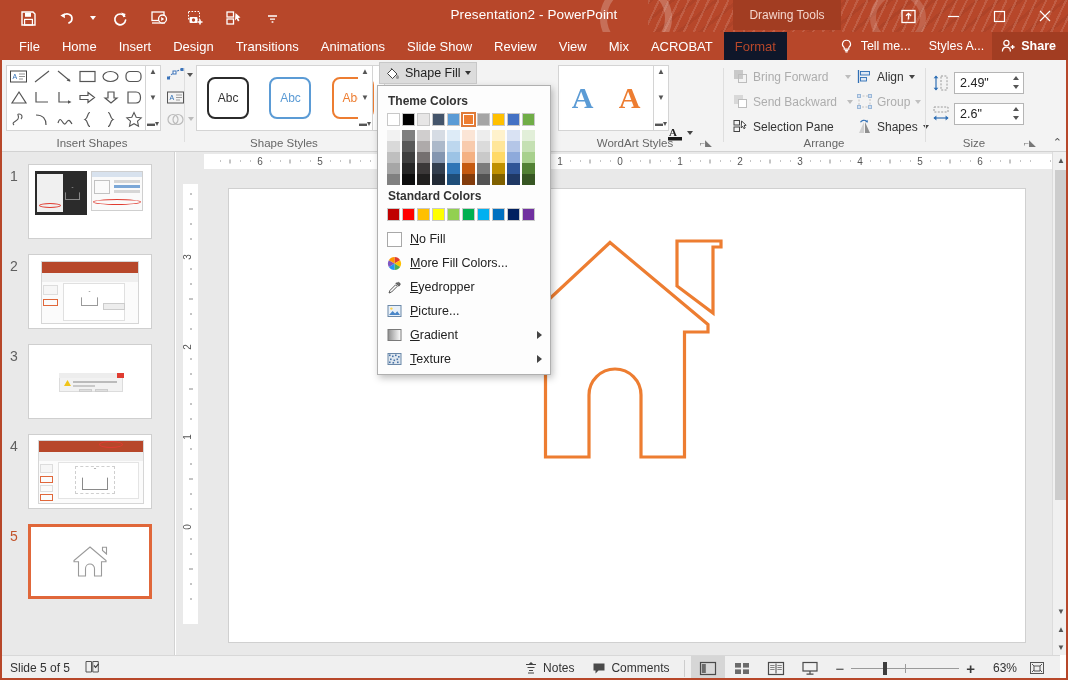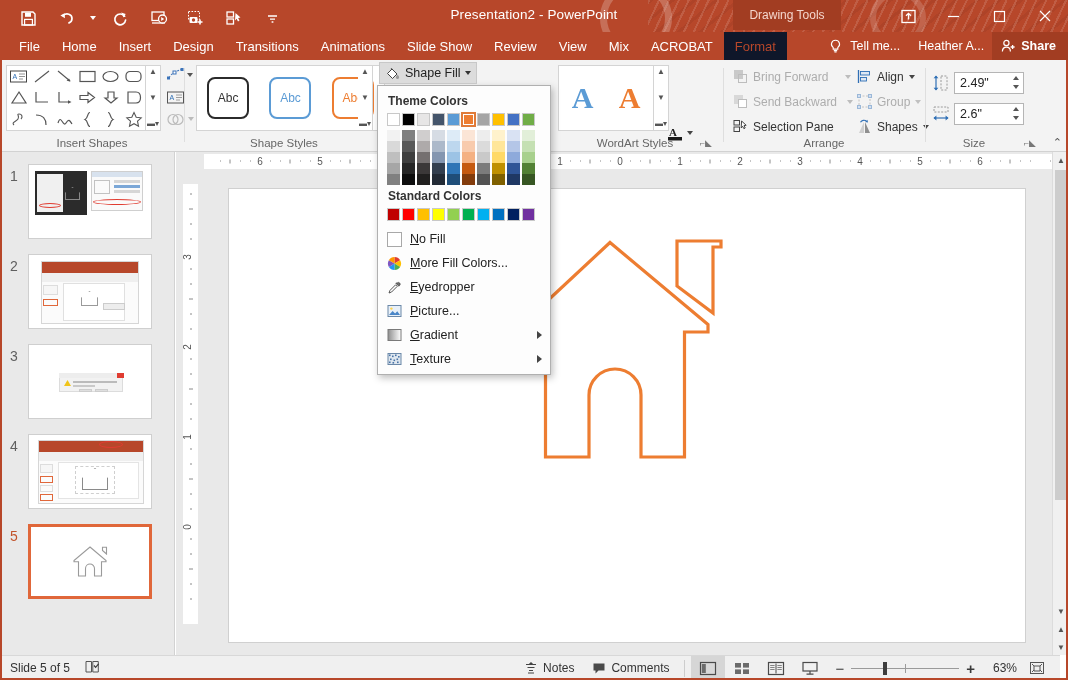--- a/index.html
+++ b/index.html
@@ -360,21 +360,21 @@
       <div class="tab active">Format</div>
     </div>
     <div class="tabs-right">
       <div class="tellme">
         <svg width="13" height="14" viewBox="0 0 13 14">
             <path d="M6.5 1.2a4 4 0 0 0-2.3 7.3v1.6h4.6V8.5A4 4 0 0 0 6.5 1.2z" fill="none" stroke="#fff" stroke-width="1.1"></path>
             <path d="M4.8 11.6h3.4M5.4 13h2.2" stroke="#fff" stroke-width="1.1"></path>
           </svg>
         <span>Tell me...</span>
       </div>
-      <div class="acctname">Heather A...</div>
+      <div class="acctname">Styles A...</div>
       <div class="sharebtn">
         <svg width="15" height="14" viewBox="0 0 15 14">
             <circle cx="5.4" cy="4" r="2.6" fill="none" stroke="#fff" stroke-width="1.2"></circle>
             <path d="M1.4 12.4c0-2.6 1.8-4.2 4-4.2s4 1.6 4 4.2" fill="none" stroke="#fff" stroke-width="1.2"></path>
             <path d="M11.6 6v4M9.6 8h4" stroke="#fff" stroke-width="1.3"></path>
           </svg>
         <span>Share</span>
       </div>
     </div>
   </div>

